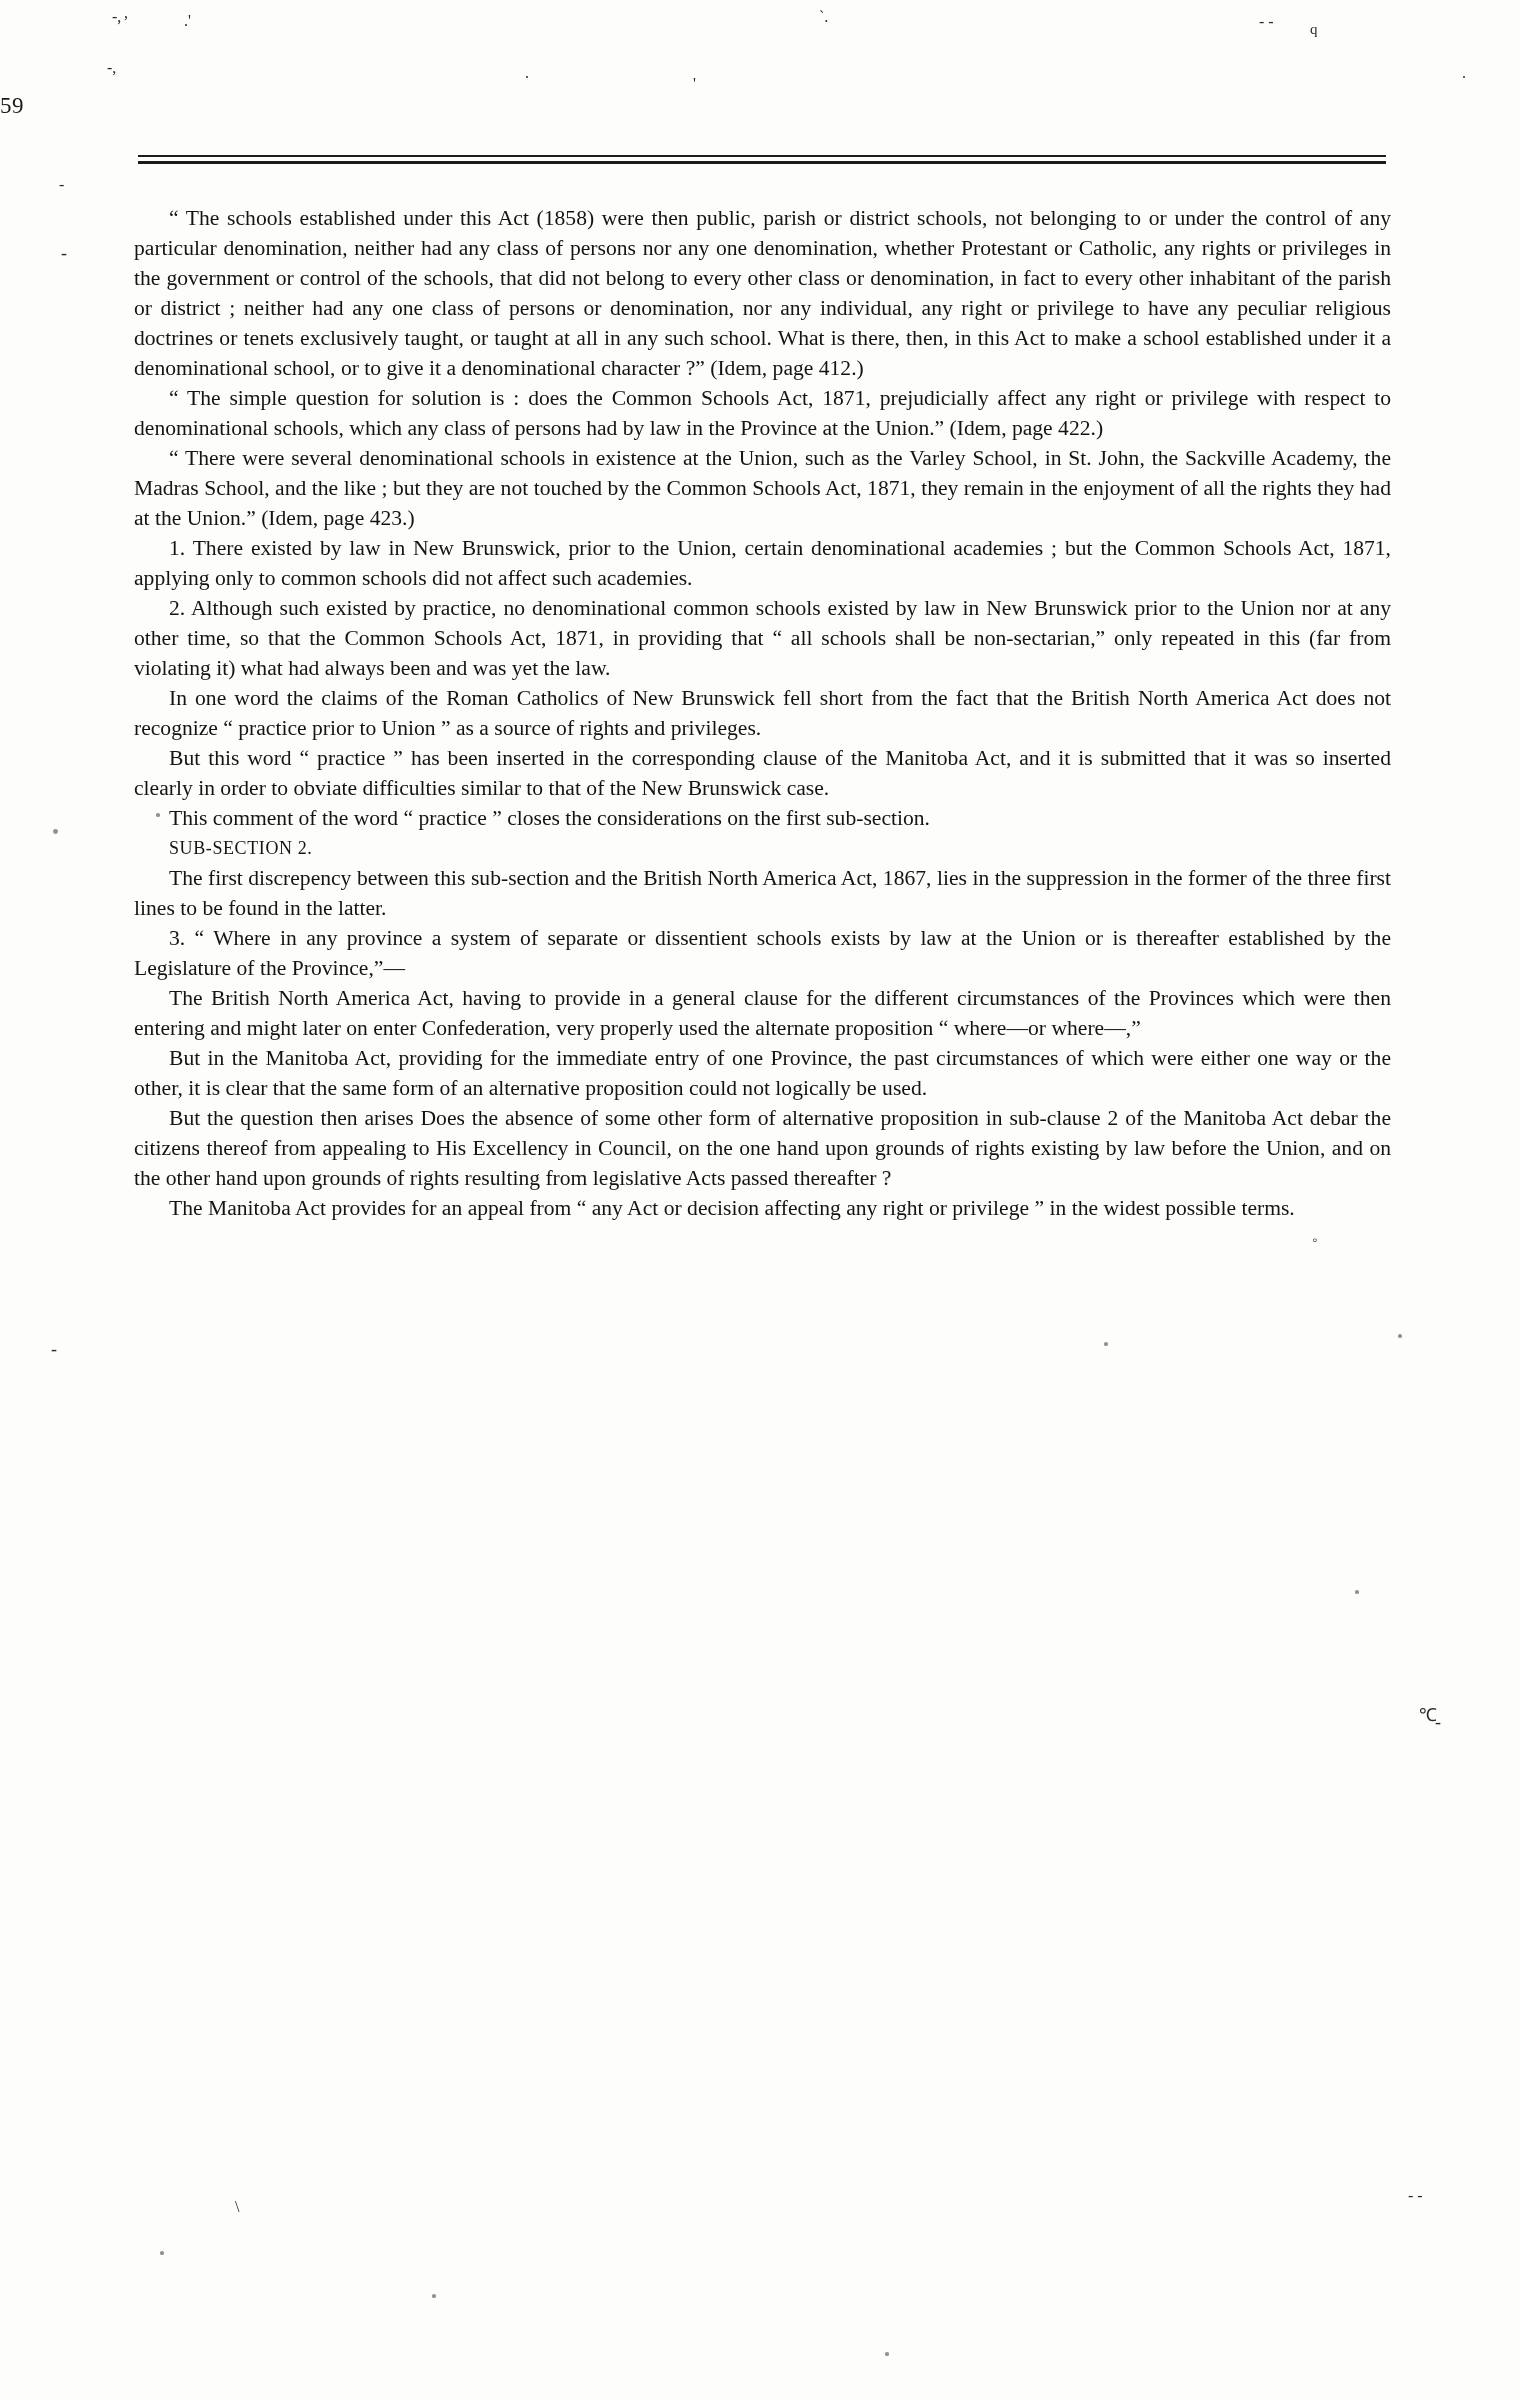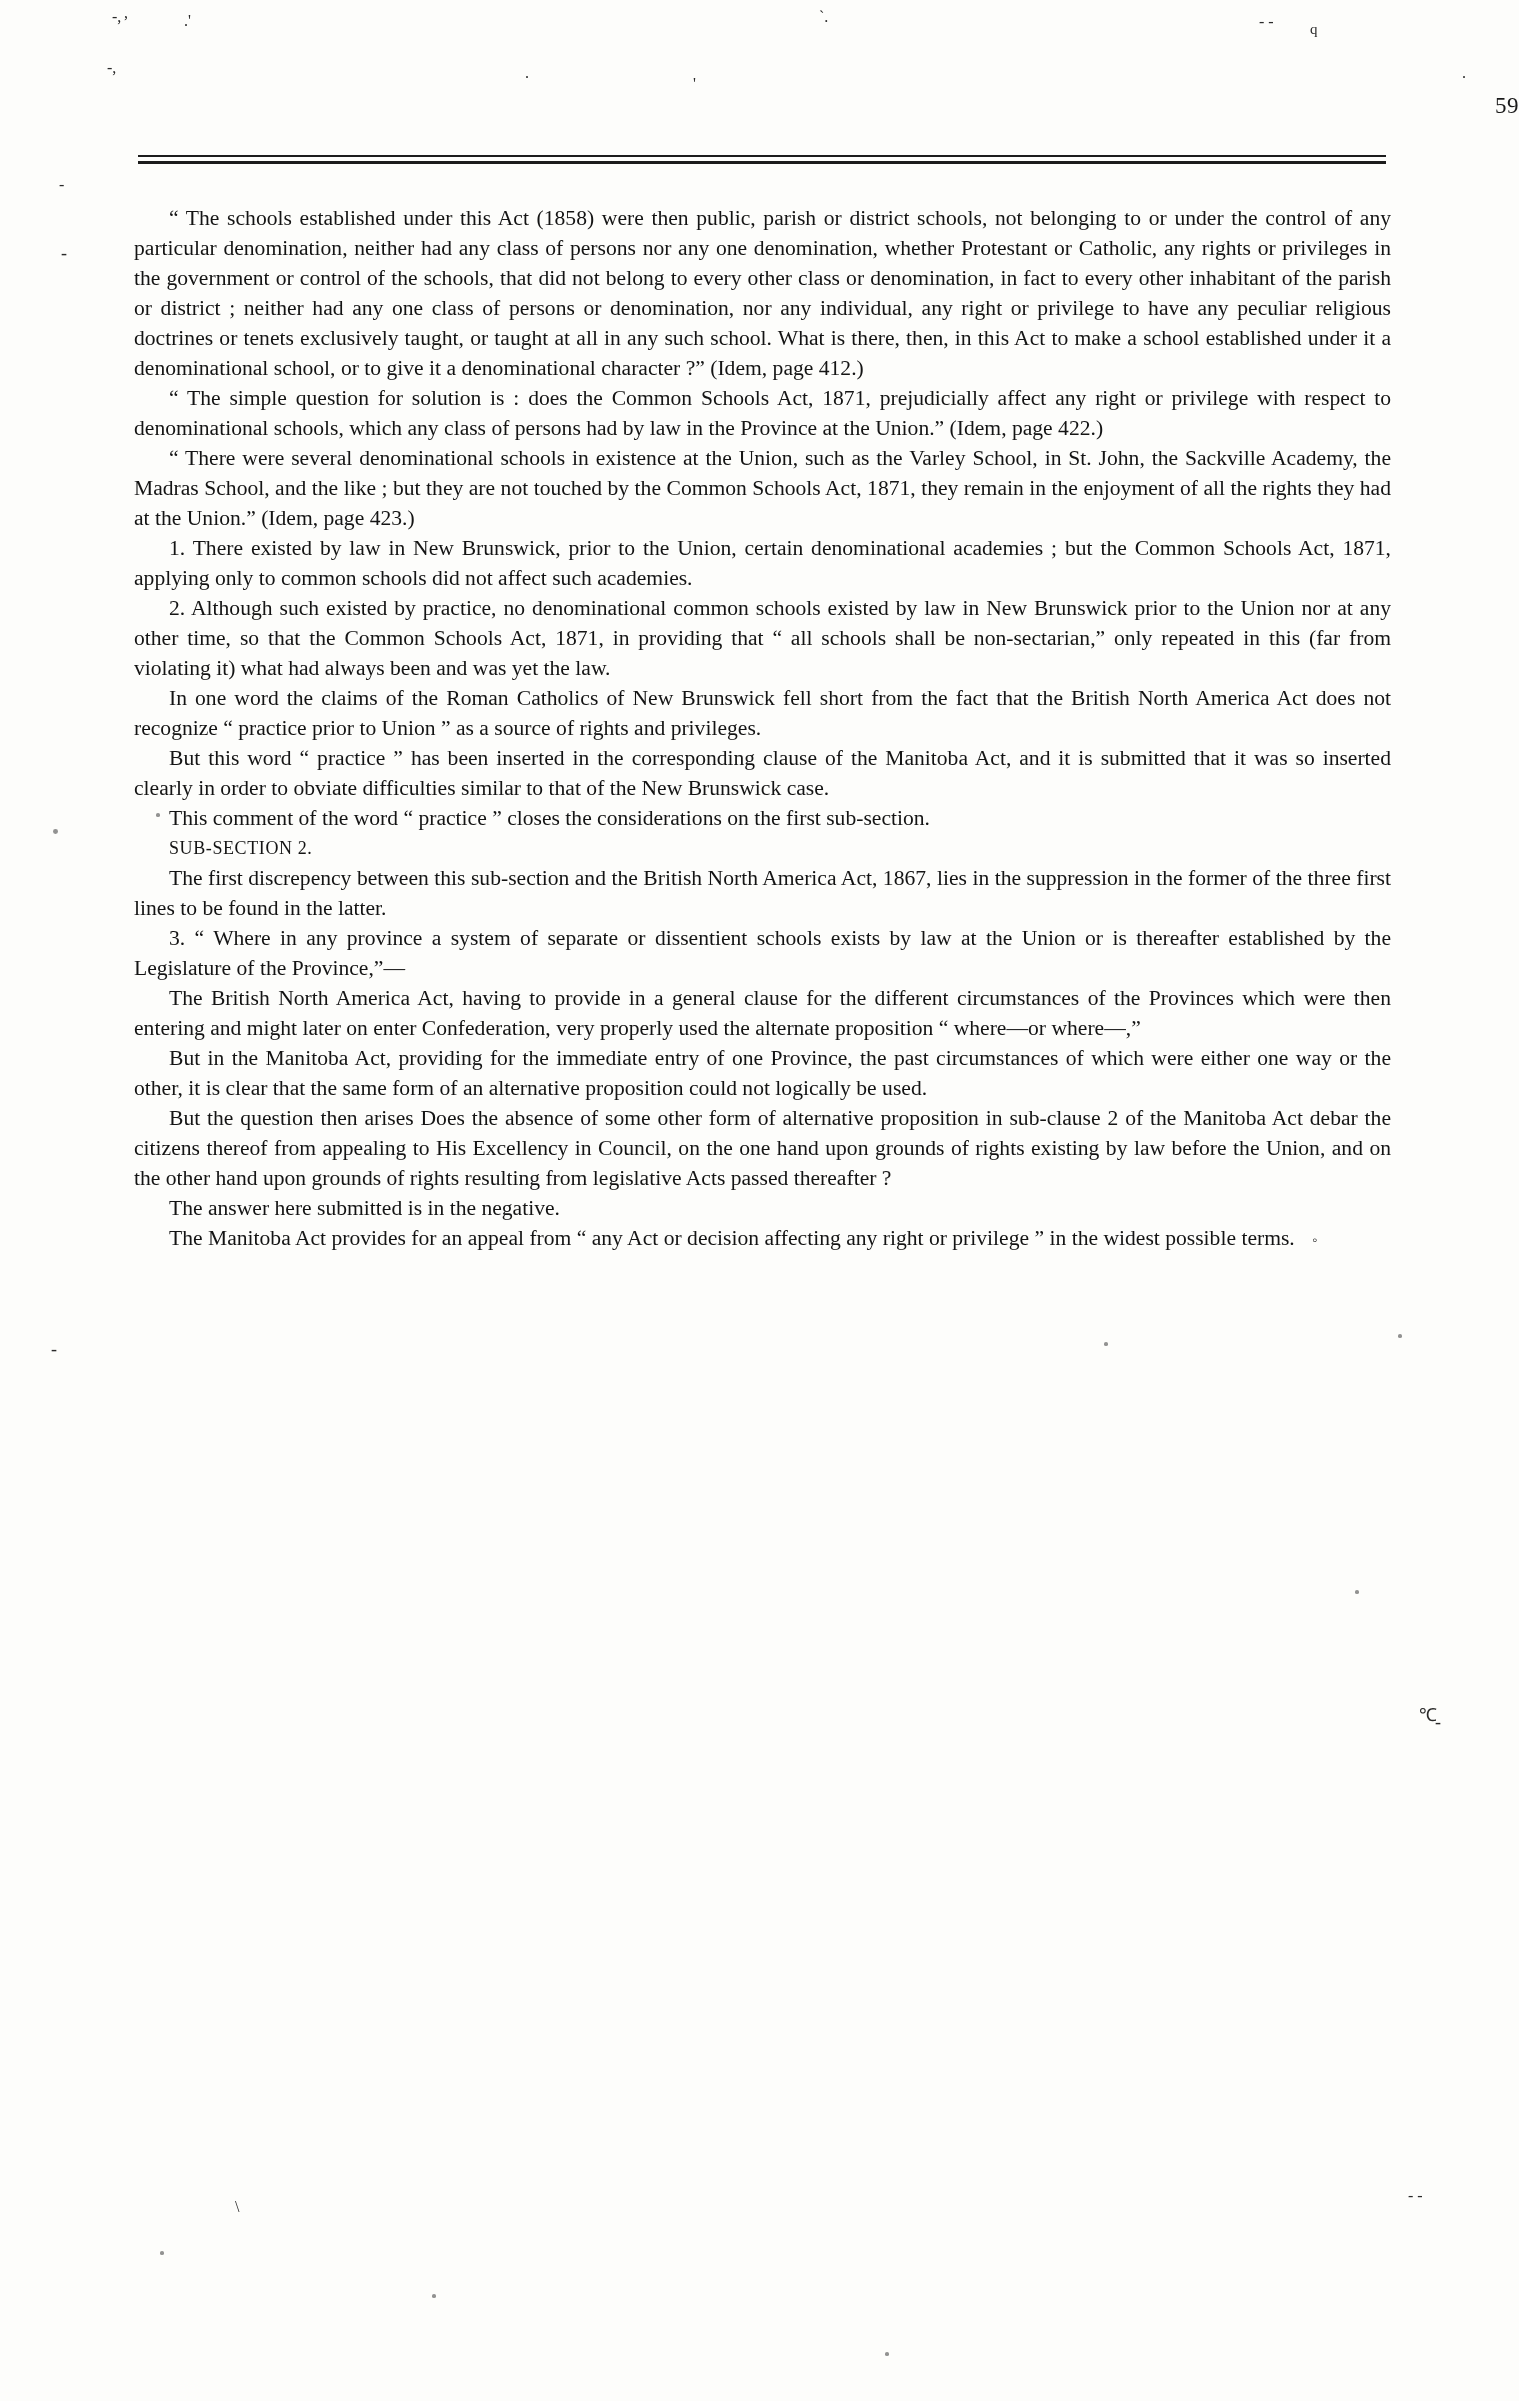--- a/index.html
+++ b/index.html
@@ -30,21 +30,21 @@
     background: #3a3a3a;
     border-radius: 50%;
     opacity: .55;
   }
 
   .page-number {
     position: absolute;
     top: 93px;
     left: 0;
     width: 1519px;
-    text-align: right;
+    text-align: left;
     font-size: 23px;
     letter-spacing: 0.5px;
     font-family: "Liberation Serif", serif;
     color: #1a1a1a;
   }
 
   .rule-top {
     position: absolute;
     left: 138px;
     top: 155px;
@@ -141,18 +141,17 @@
     <p>But this word “ practice ” has been inserted in the corresponding clause of the Manitoba Act, and it is submitted that it was so inserted clearly in order to obviate difficulties similar to that of the New Brunswick case.</p>
     <p>This comment of the word “ practice ” closes the considerations on the first sub-section.</p>
 
     <p class="subsec-head">SUB-SECTION 2.</p>
 
     <p>The first discrepency between this sub-section and the British North America Act, 1867, lies in the suppression in the former of the three first lines to be found in the latter.</p>
     <p>3. “ Where in any province a system of separate or dissentient schools exists by law at the Union or is thereafter established by the Legislature of the Province,”—</p>
     <p>The British North America Act, having to provide in a general clause for the different circumstances of the Provinces which were then entering and might later on enter Confederation, very properly used the alternate proposition “ where—or where—,”</p>
     <p>But in the Manitoba Act, providing for the immediate entry of one Province, the past circumstances of which were either one way or the other, it is clear that the same form of an alternative proposition could not logically be used.</p>
     <p>But the question then arises Does the absence of some other form of alternative proposition in sub-clause 2 of the Manitoba Act debar the citizens thereof from appealing to His Excellency in Council, on the one hand upon grounds of rights existing by law before the Union, and on the other hand upon grounds of rights resulting from legislative Acts passed thereafter ?</p>
-    <p>The answer here submitted is in the negative.</p>
     <p>The Manitoba Act provides for an appeal from “ any Act or decision affecting any right or privilege ” in the widest possible terms.</p>
 
   </div>
 </div>
 
 
 </body></html>

